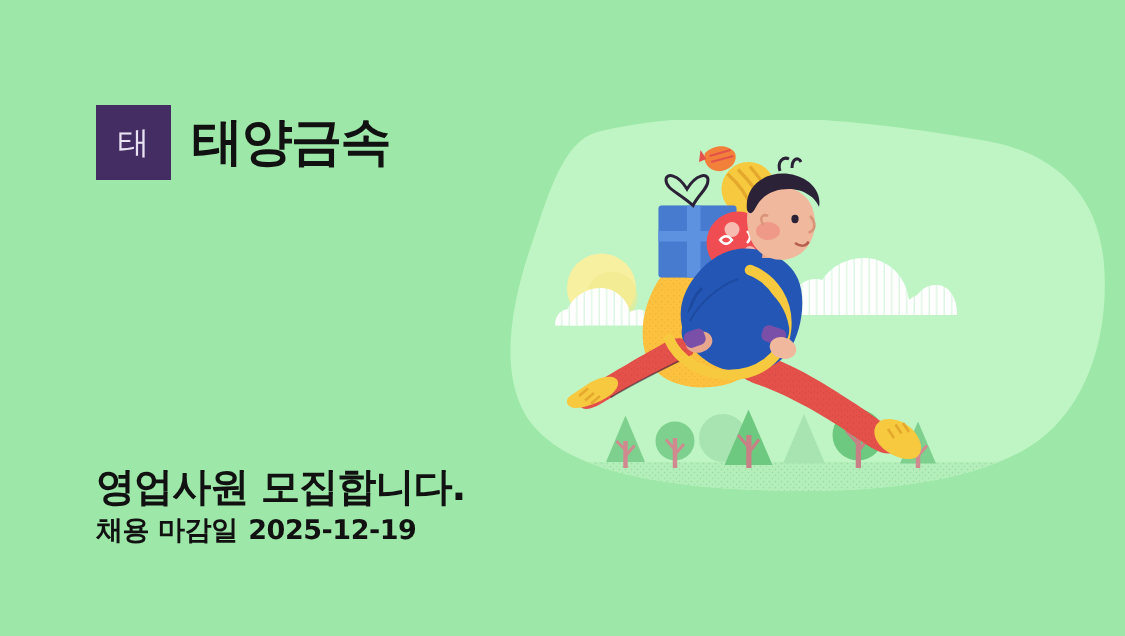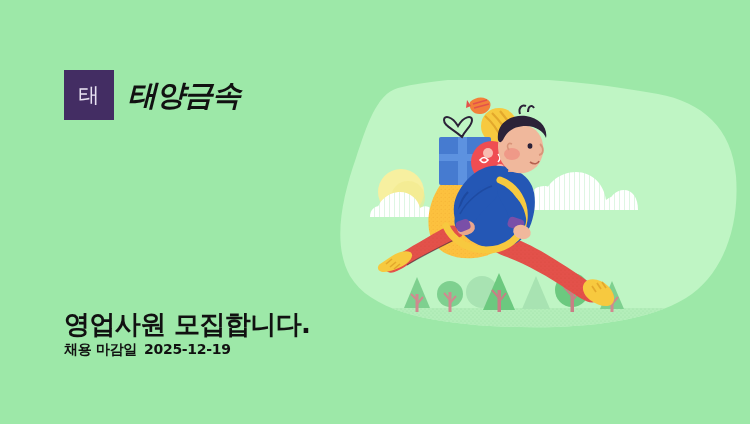--- a/index.html
+++ b/index.html
@@ -43,45 +43,44 @@
     align-items: center;
     justify-content: center;
     color: #e8e2f2;
     font-size: 21px;
     font-weight: 400;
     letter-spacing: 0;
     line-height: 1;
     flex: none;
   }
   #company-name {
-    font-size: 29px;
+    font-size: 34px;
     font-weight: bold;
     color: #111111;
     line-height: 1;
     letter-spacing: -1px;
     white-space: nowrap;
-    font-style: italic;
   }
 
   
   #headline {
     position: absolute;
     left: 64px;
     top: 307px;
     font-size: 26px;
     font-weight: bold;
     color: #111111;
     letter-spacing: -0.6px;
     white-space: nowrap;
   }
   #deadline {
     position: absolute;
     left: 64px;
     top: 341px;
-    font-size: 14px;
+    font-size: 18px;
     font-weight: bold;
     color: #111111;
     letter-spacing: -0.3px;
     white-space: nowrap;
   }
   #deadline .dl-date { margin-left: 7px; }
 </style>
 </head>
 <body>
 

